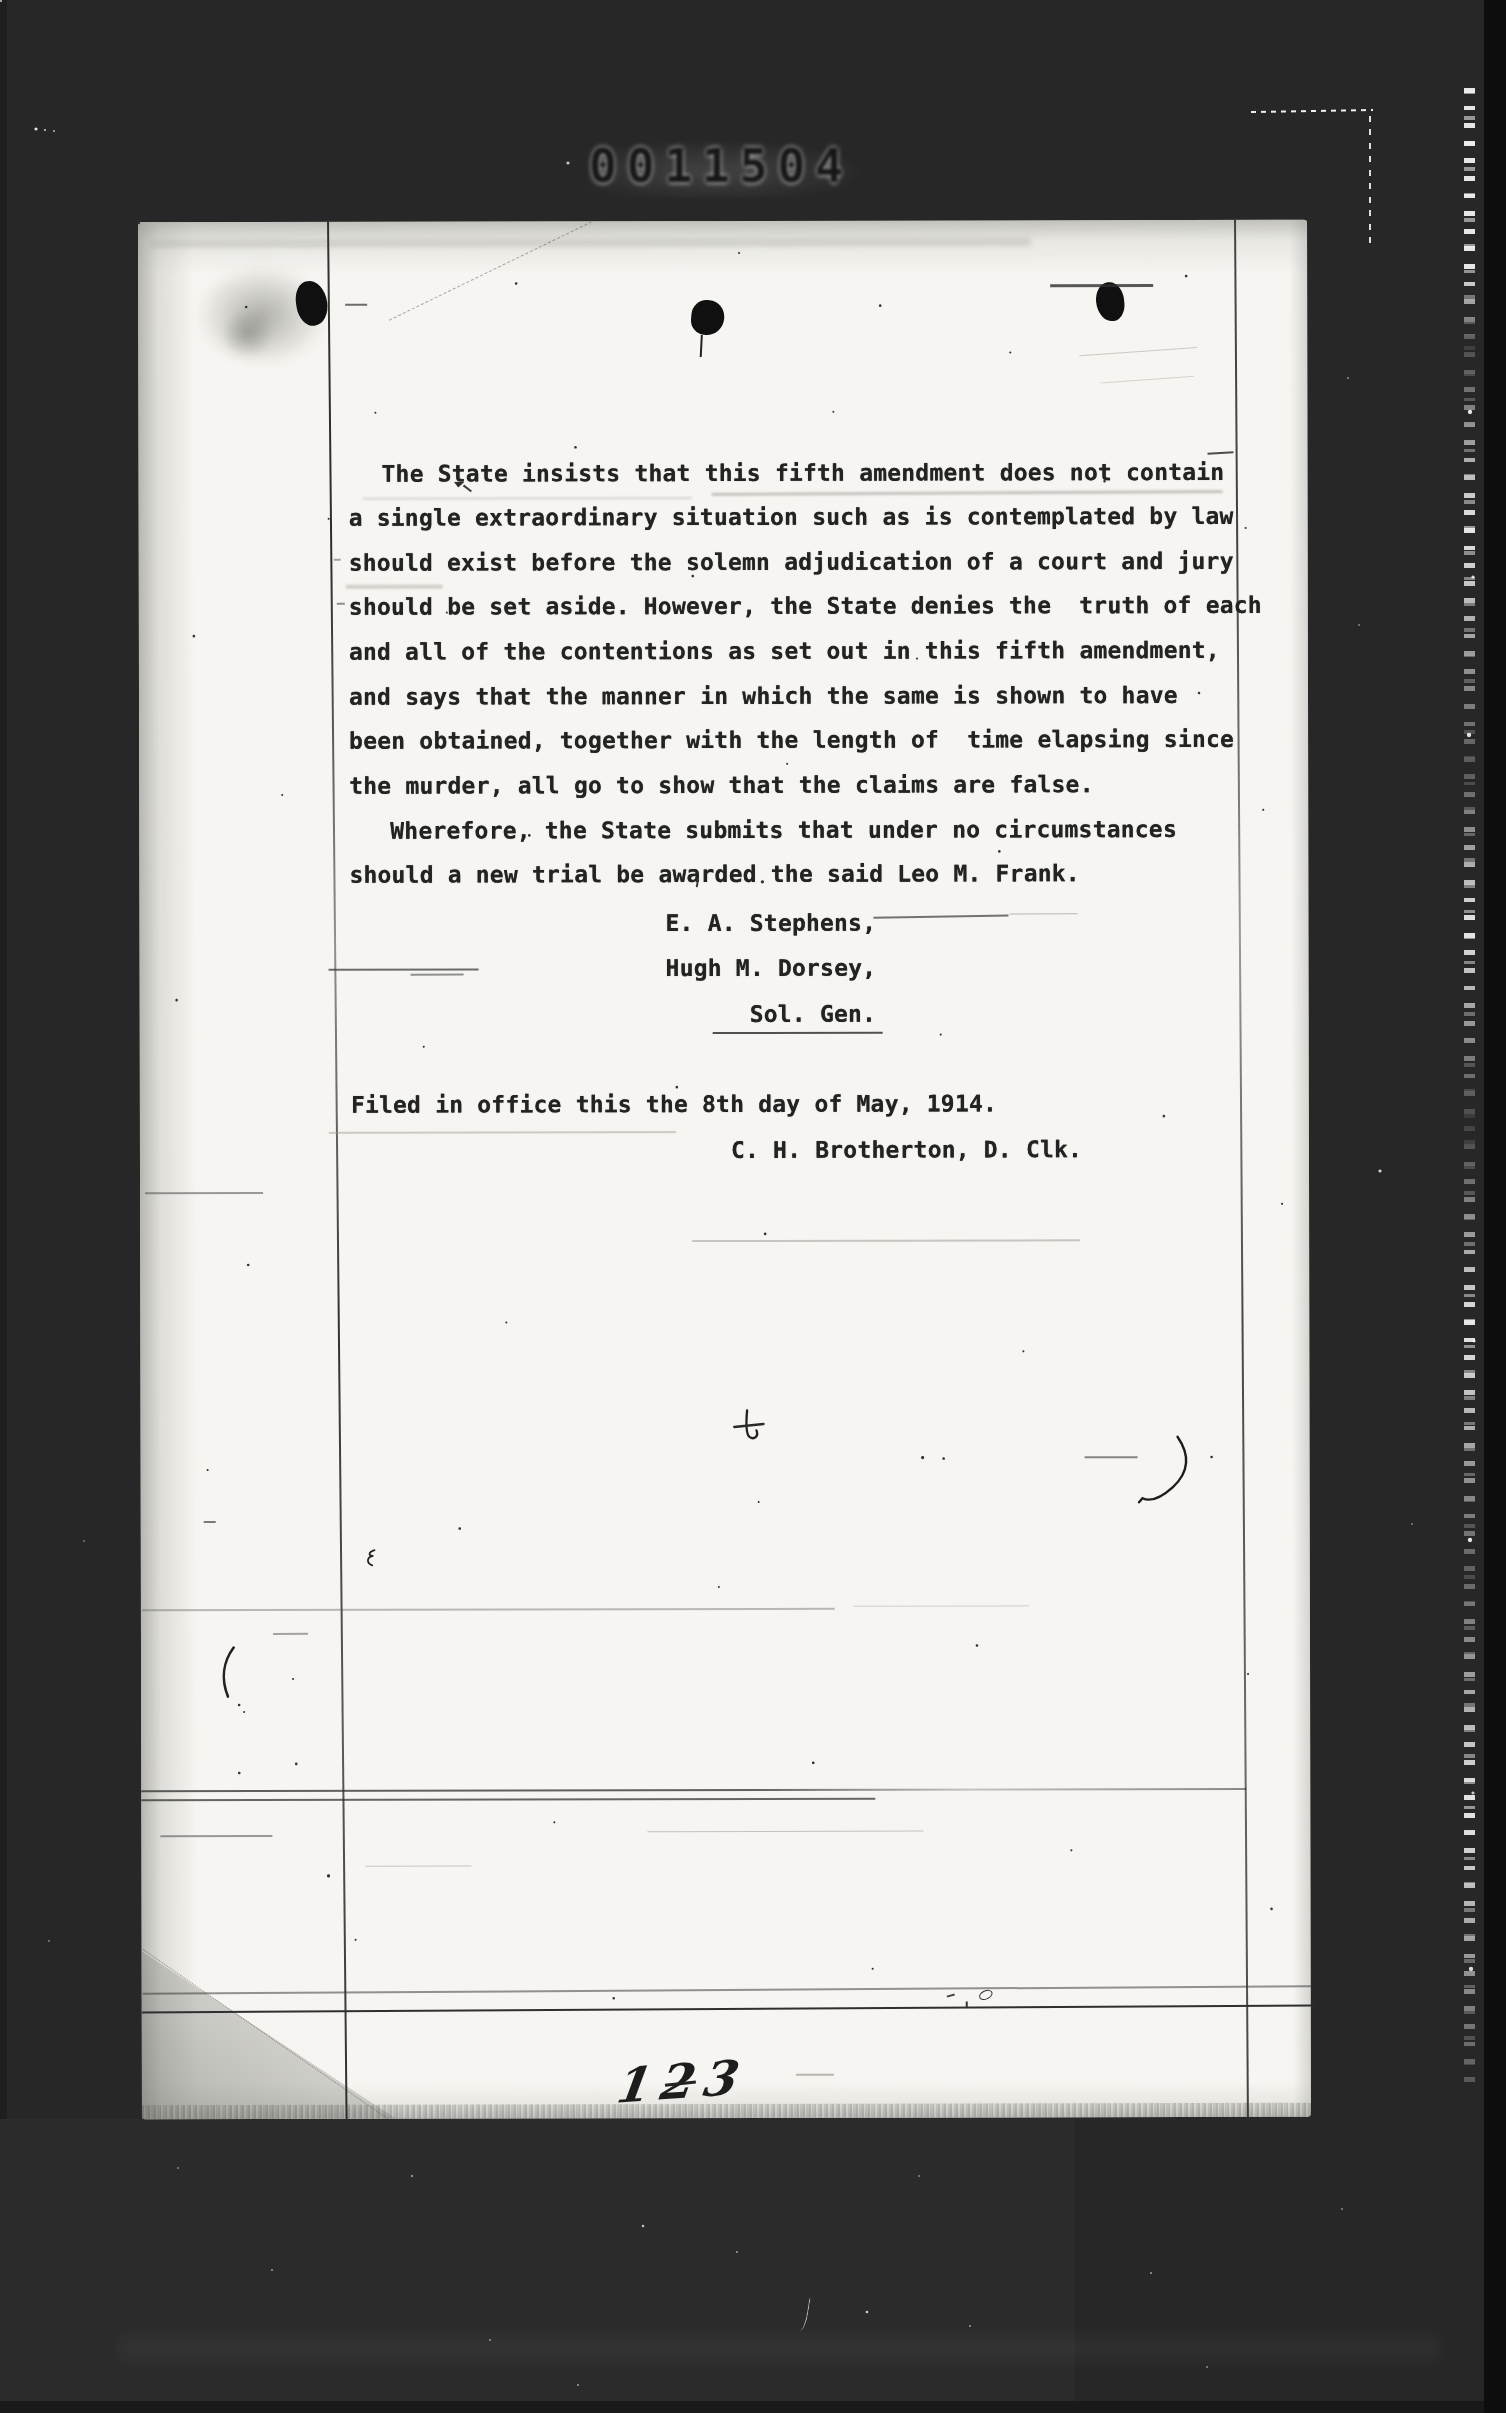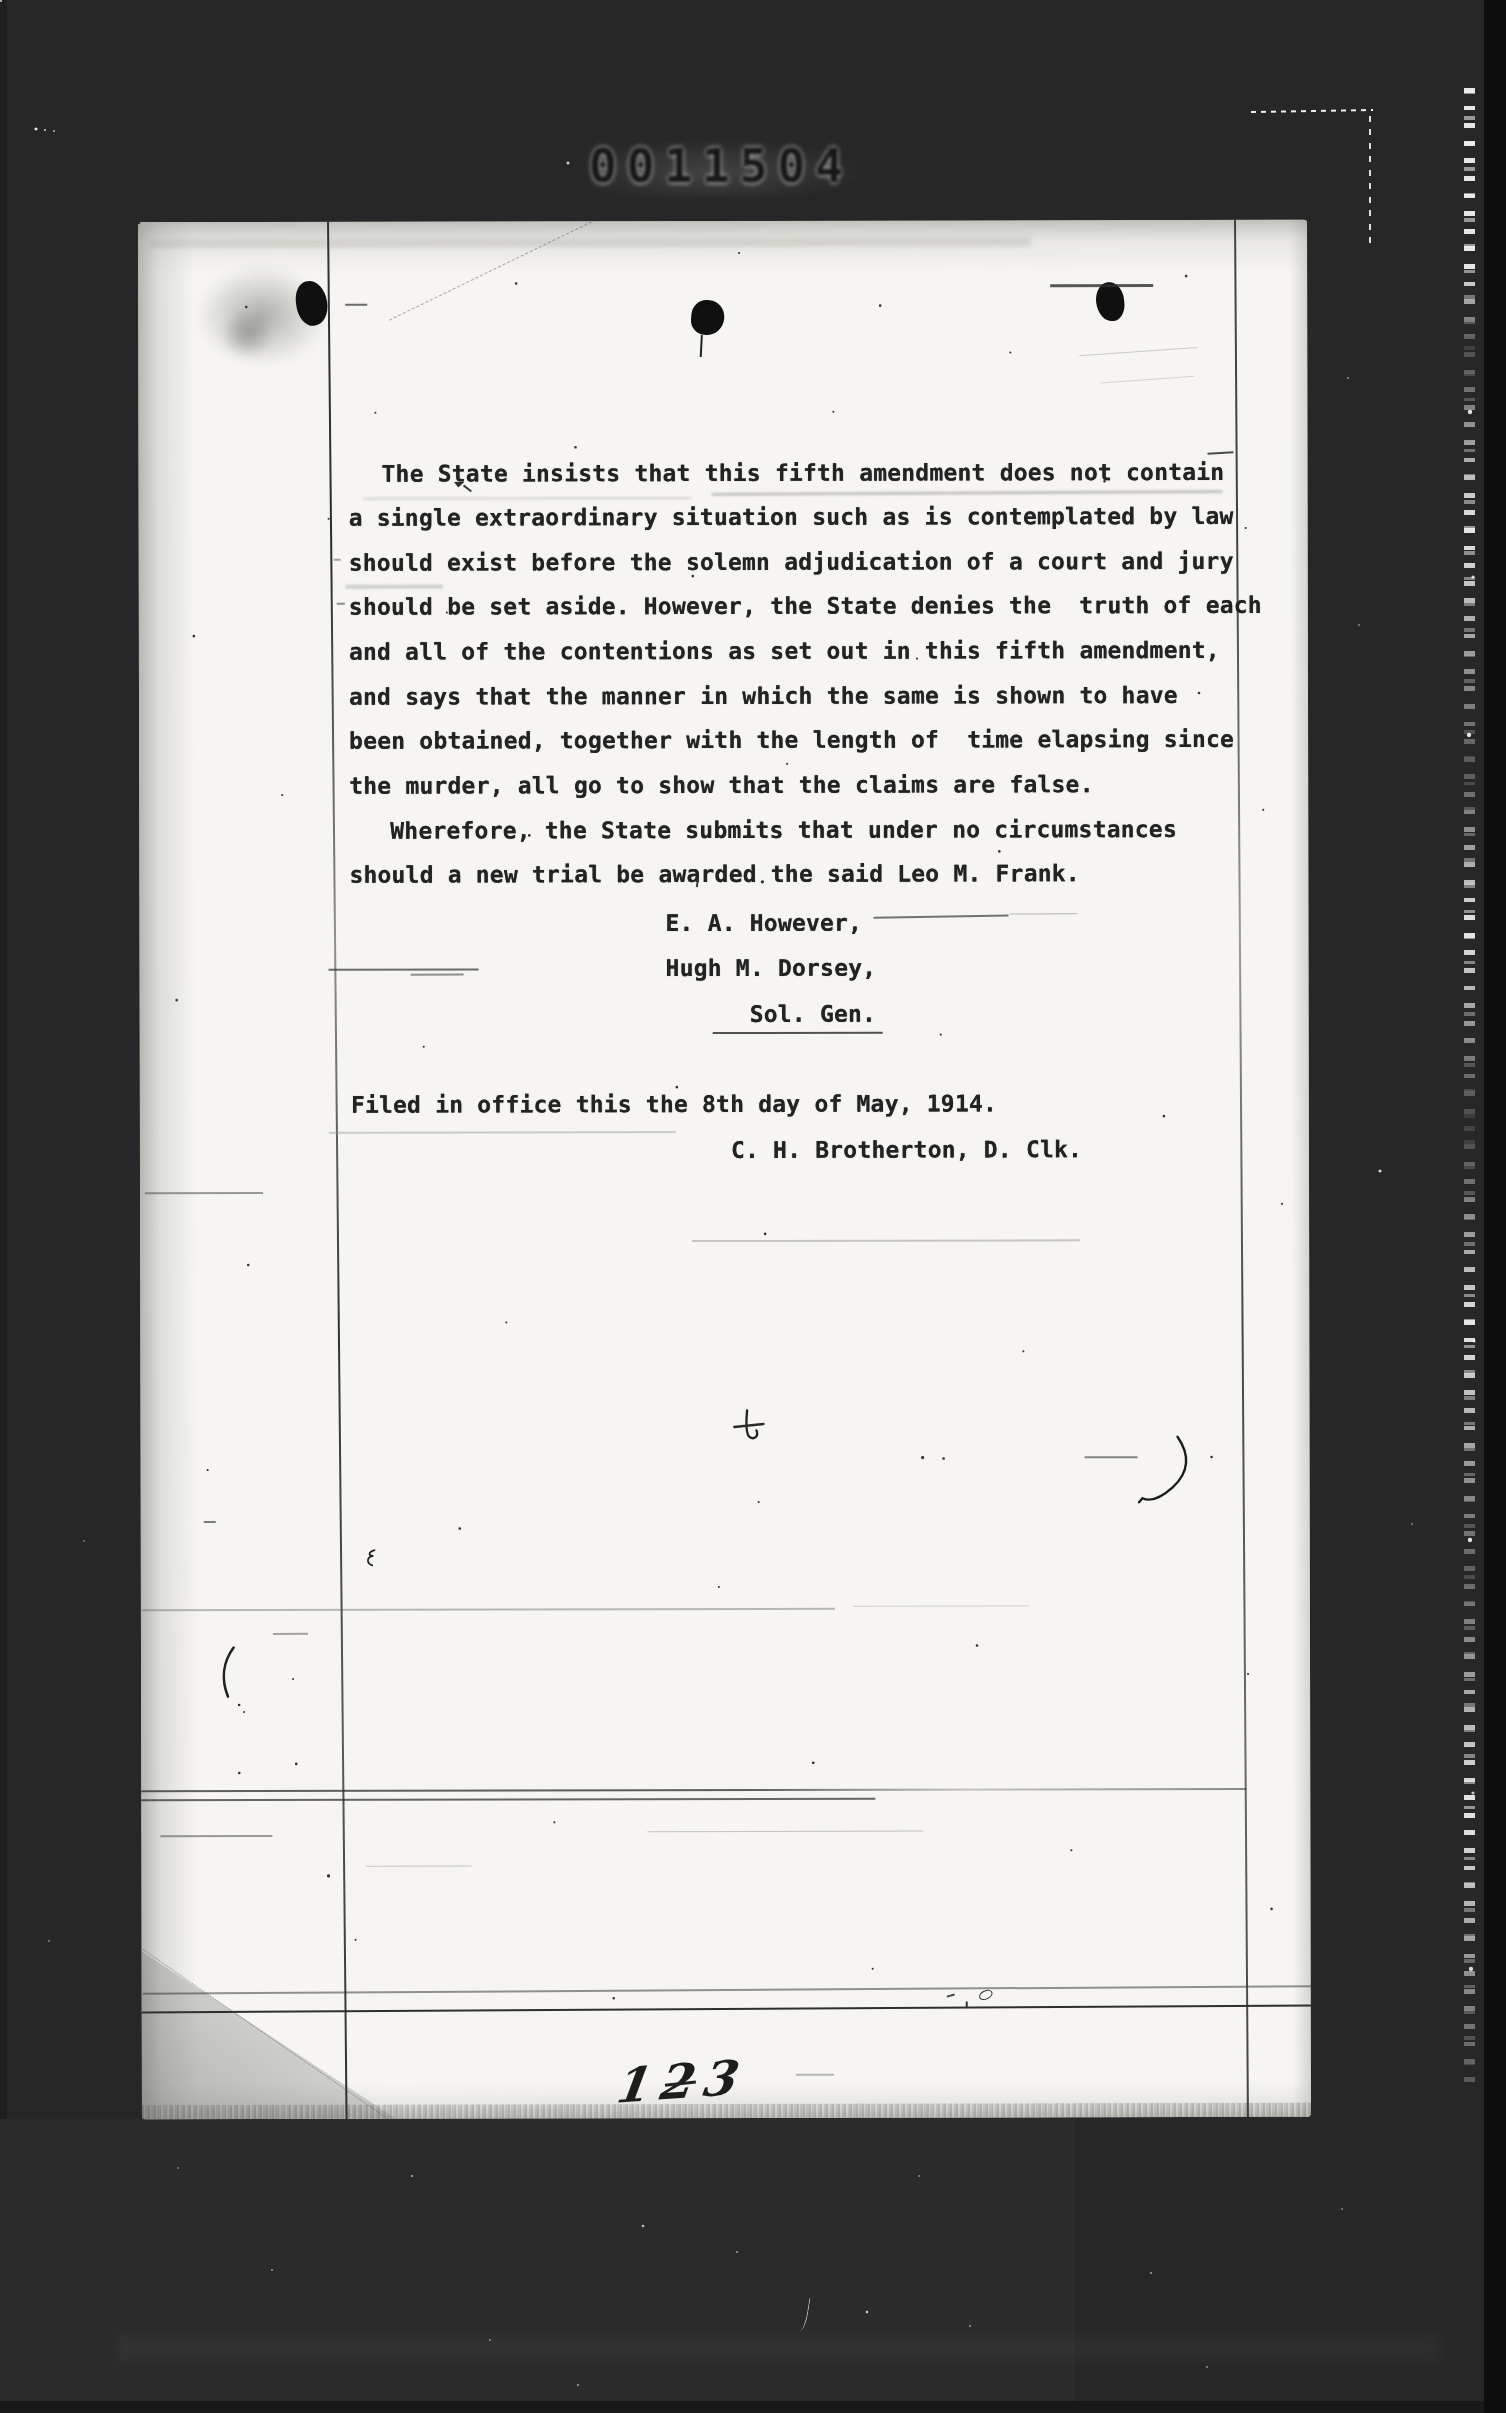--- a/index.html
+++ b/index.html
@@ -122,21 +122,21 @@
     <div class="tl" style="left:210px;top:328px;">should exist before the solemn adjudication of a court and jury</div>
     <div class="tl" style="left:210px;top:372px;">should be set aside. However, the State denies the  truth of each</div>
     <div class="tl" style="left:210px;top:417px;">and all of the contentions as set out in this fifth amendment,</div>
     <div class="tl" style="left:210px;top:462px;">and says that the manner in which the same is shown to have</div>
     <div class="tl" style="left:210px;top:506px;">been obtained, together with the length of  time elapsing since</div>
     <div class="tl" style="left:210px;top:551px;">the murder, all go to show that the claims are false.</div>
 
     <div class="tl" style="left:251px;top:596px;">Wherefore, the State submits that under no circumstances</div>
     <div class="tl" style="left:210px;top:640px;">should a new trial be awarded the said Leo M. Frank.</div>
 
-    <div class="tl" style="left:526px;top:689px;">E. A. However,</div>
+    <div class="tl" style="left:526px;top:689px;">E. A. Stephens,</div>
     <div class="tl" style="left:526px;top:734px;">Hugh M. Dorsey,</div>
     <div class="tl" style="left:610px;top:780px;">Sol. Gen.</div>
     <i class="abs" style="left:573px;top:811px;width:170px;height:1.8px;background:rgba(40,40,40,.8);"></i>
 
     <div class="tl" style="left:211px;top:870px;">Filed in office this the 8th day of May, 1914.</div>
     <div class="tl" style="left:591px;top:916px;">C. H. Brotherton, D. Clk.</div>
 
     <div class="abs pagenum">123</div>
     <i class="abs" style="left:523px;top:1861px;width:31px;height:2.9px;background:#222;transform:rotate(-6deg);"></i>
     <i class="abs" style="left:654px;top:1853px;width:38px;height:1.8px;background:rgba(120,120,115,.5);"></i>

